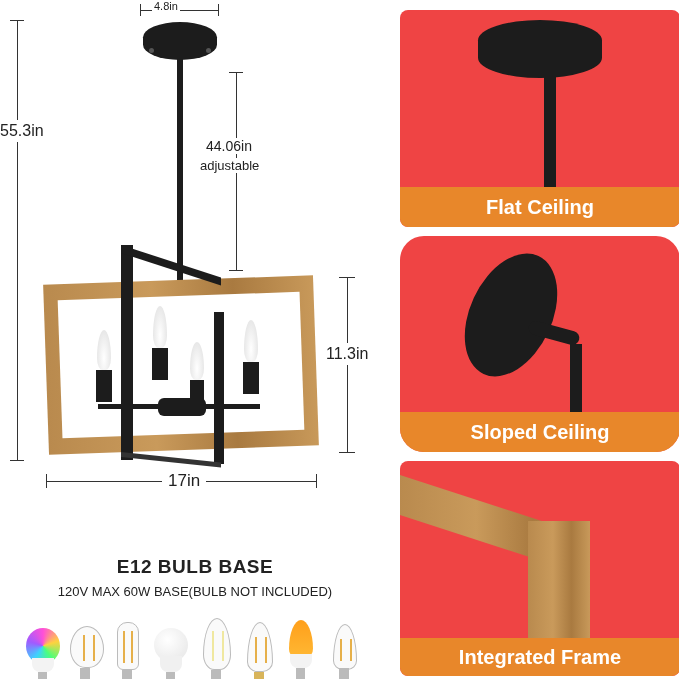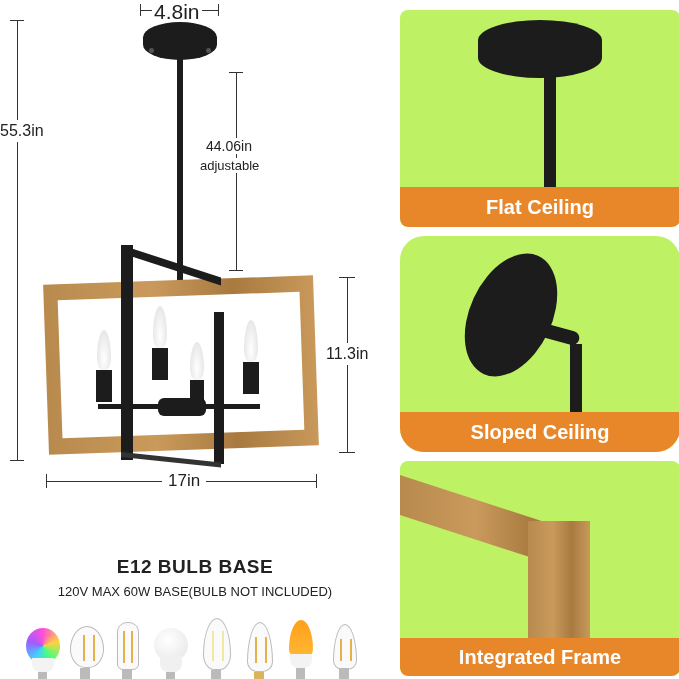--- a/index.html
+++ b/index.html
@@ -1,34 +1,34 @@
 <!DOCTYPE html>
 <html><head>
 <meta charset="utf-8">
 <style>
   html,body{margin:0;padding:0;background:#ffffff;}
   body{width:679px;height:679px;position:relative;overflow:hidden;font-family:"Liberation Sans",sans-serif;color:#222;}
   .abs{position:absolute;}
   .dim-line{position:absolute;background:#333;}
   .dim-label{position:absolute;font-family:"Liberation Sans",sans-serif;color:#222;background:#fff;white-space:nowrap;}
-  .panel{position:absolute;left:400px;width:280px;border-radius:8px;background:#bef264;overflow:hidden;}
+  .panel{position:absolute;left:400px;width:280px;border-radius:8px;background:#ef4444;overflow:hidden;}
   .panel .band{position:absolute;left:0;right:0;bottom:0;background:#e8872a;color:#fff;font-weight:bold;font-size:20px;text-align:center;border-radius:0 0 8px 8px;}
   .bulb{position:absolute;}
   .wood{background:linear-gradient(90deg,#b98a4e,#c99a5b 40%,#a97a40 70%,#c8995a);}
 </style>
 </head>
 <body>
 
 <div class="abs" style="left:0;top:0;width:395px;height:510px;">
 
   <div>
     <div class="dim-line" style="left:140px;top:4px;width:1px;height:12px;"></div>
     <div class="dim-line" style="left:218px;top:4px;width:1px;height:12px;"></div>
     <div class="dim-line" style="left:140px;top:10px;width:78px;height:1px;"></div>
-    <div class="dim-label" style="left:152px;top:0;font-size:21px;padding:0 2px;">4.8in</div>
+    <div class="dim-label" style="left:152px;top:0;font-size:11px;padding:0 2px;">4.8in</div>
   </div>
 
   <div class="abs" style="left:143px;top:22px;width:74px;height:38px;background:#1c1c1c;border-radius:50%/40%;"></div>
   <div class="abs" style="left:149px;top:48px;width:5px;height:5px;background:#555;border-radius:50%;"></div>
   <div class="abs" style="left:206px;top:48px;width:5px;height:5px;background:#555;border-radius:50%;"></div>
 
   <div class="abs" style="left:177px;top:50px;width:6px;height:262px;background:#1c1c1c;"></div>
 
   <div>
     <div class="dim-line" style="left:10px;top:20px;width:14px;height:1px;"></div>

